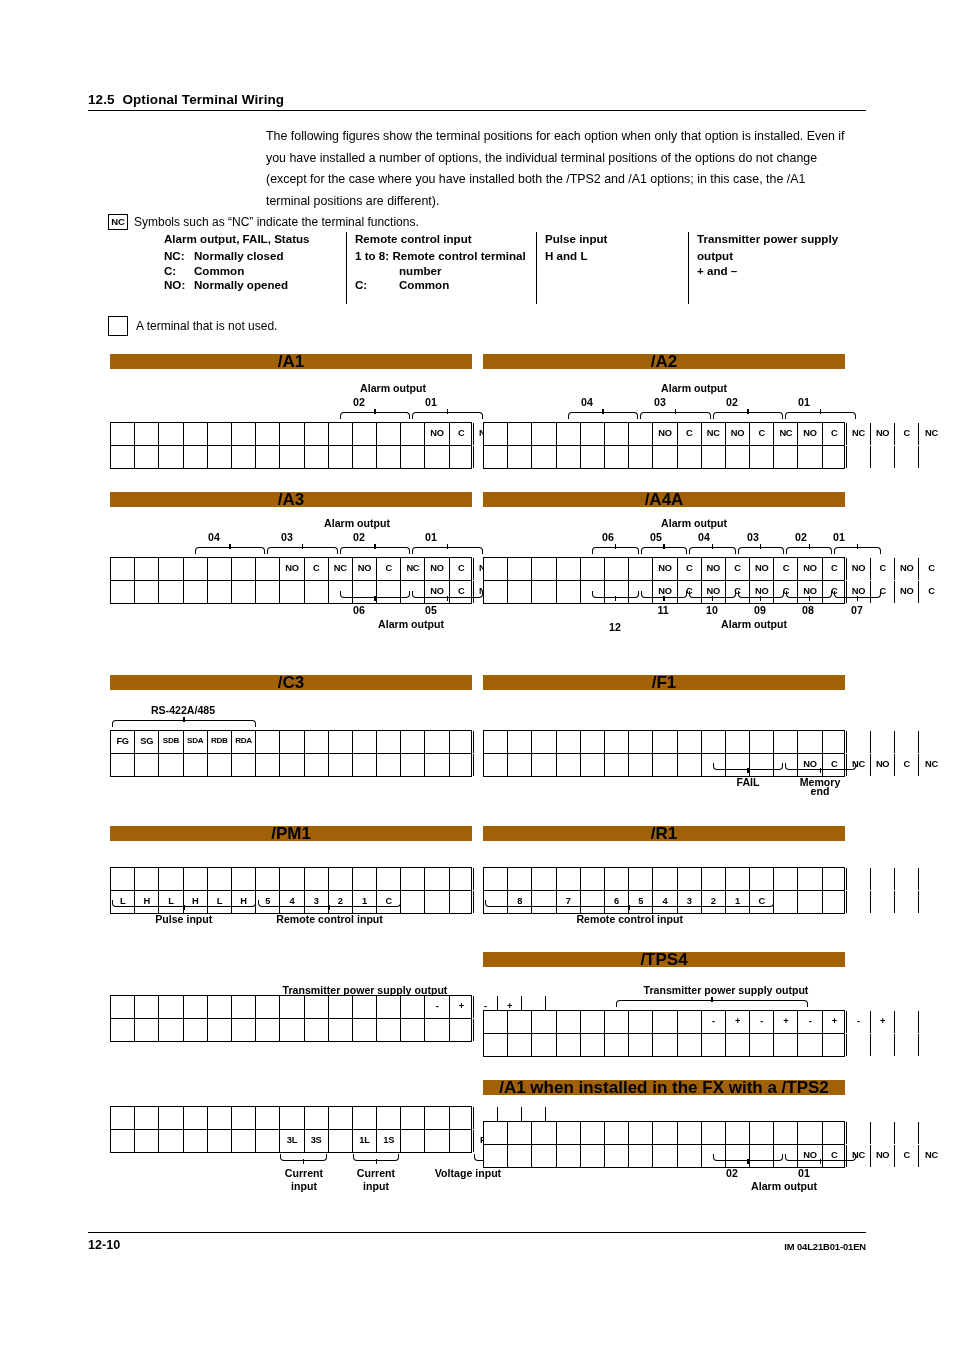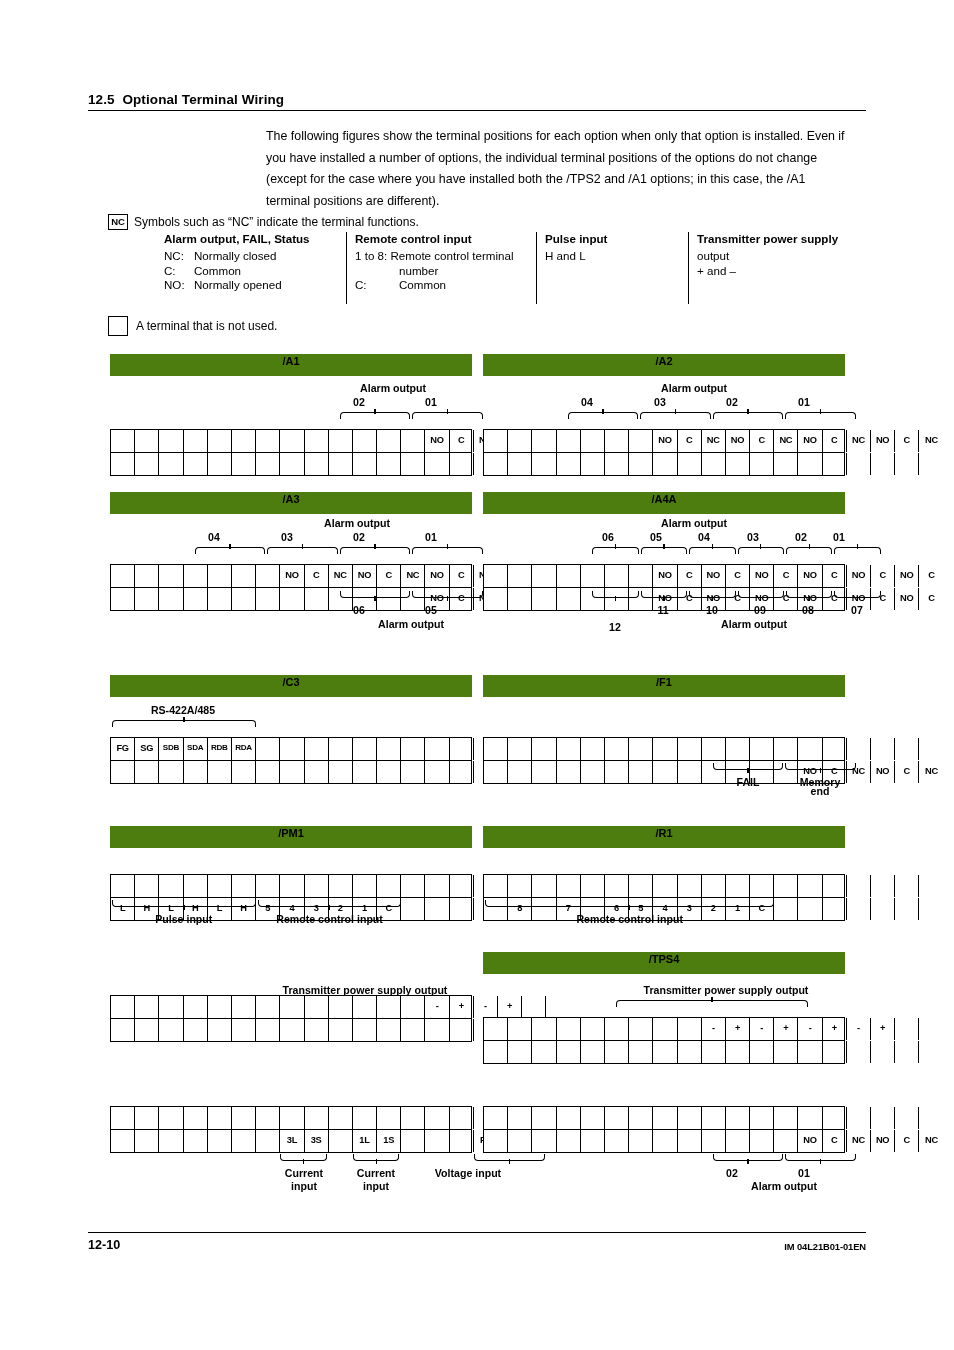--- a/index.html
+++ b/index.html
@@ -32,33 +32,33 @@
     display:inline-block; width:20px; height:16px; border:1.3px solid #000;
     font-size:9.5px; font-weight:bold; text-align:center; line-height:14px;
     vertical-align:middle; background:#fff;
   }
   .legend-nc-text { display:inline-block; margin-left:6px; font-size:12px; vertical-align:middle; }
 
   .legend-cols { position:absolute; left:126px; top:232px; width:740px; height:72px; }
   .legend-col { position:absolute; top:0; height:72px; padding-left:8px;margin-left:30px; }
   .legend-col.bar { border-left:1.4px solid #000; }
   .legend-col h4 { margin:0 0 3px 0; font-size:11.6px; font-weight:bold; line-height:14px; }
-  .legend-line { font-size:11.6px; font-weight:normal; line-height:14.6px; white-space:nowrap; }
+  .legend-line { font-size:11.6px; font-weight:bold; line-height:14.6px; white-space:nowrap; }
   .legend-line .k { display:inline-block; }
   .legend-line .v { display:inline-block; }
 
   .legend-unused { position:absolute; left:108px; top:316px; }
   .chip-empty { display:inline-block; width:20px; height:20px; border:1.3px solid #000; vertical-align:middle; background:#fff; }
   .legend-unused-text { display:inline-block; margin-left:8px; font-size:12px; vertical-align:middle; }
 
   
   .block { position:absolute; }
   .band {
-    height:22px; background:#4d7c0f; color:#000;
-    font-size:11px; font-weight:bold; text-align:center; line-height:15px;
+    height:15px; background:#a16207; color:#000;
+    font-size:17px; font-weight:bold; text-align:center; line-height:15px;
   }
 
   .tblwrap { position:relative; }
   .trow { display:flex; border:1.6px solid #000; background:#fff; }
   .trow + .trow { border-top:none; }
   .cell {
     flex:0 0 auto; width:24.2px; height:22px; border-right:1.1px solid #000;
     font-size:9.3px; font-weight:bold; text-align:center; line-height:20px;
     letter-spacing:-0.3px; overflow:hidden; white-space:nowrap;
   }
@@ -832,20 +832,21 @@
         </div>
     </div>
     <div class="grouplbl" style="left:156px; top:87px; width:76px;">Current</div>
     <div class="grouplbl" style="left:156px; top:100px; width:76px;">input</div>
     <div class="grouplbl" style="left:228px; top:87px; width:76px;">Current</div>
     <div class="grouplbl" style="left:228px; top:100px; width:76px;">input</div>
     <div class="grouplbl" style="left:309px; top:87px; width:98px;">Voltage input</div>
   </div>
 
   <div class="block" style="left:483px; top:1080px; width:362px;">
+    <div class="band">/A1 when installed in the FX with a /TPS2</div>
     <div class="tblwrap" style="margin-top:26px;">
       <div class="trow">
           <div class="cell"></div>
           <div class="cell"></div>
           <div class="cell"></div>
           <div class="cell"></div>
           <div class="cell"></div>
           <div class="cell"></div>
           <div class="cell"></div>
           <div class="cell"></div>

